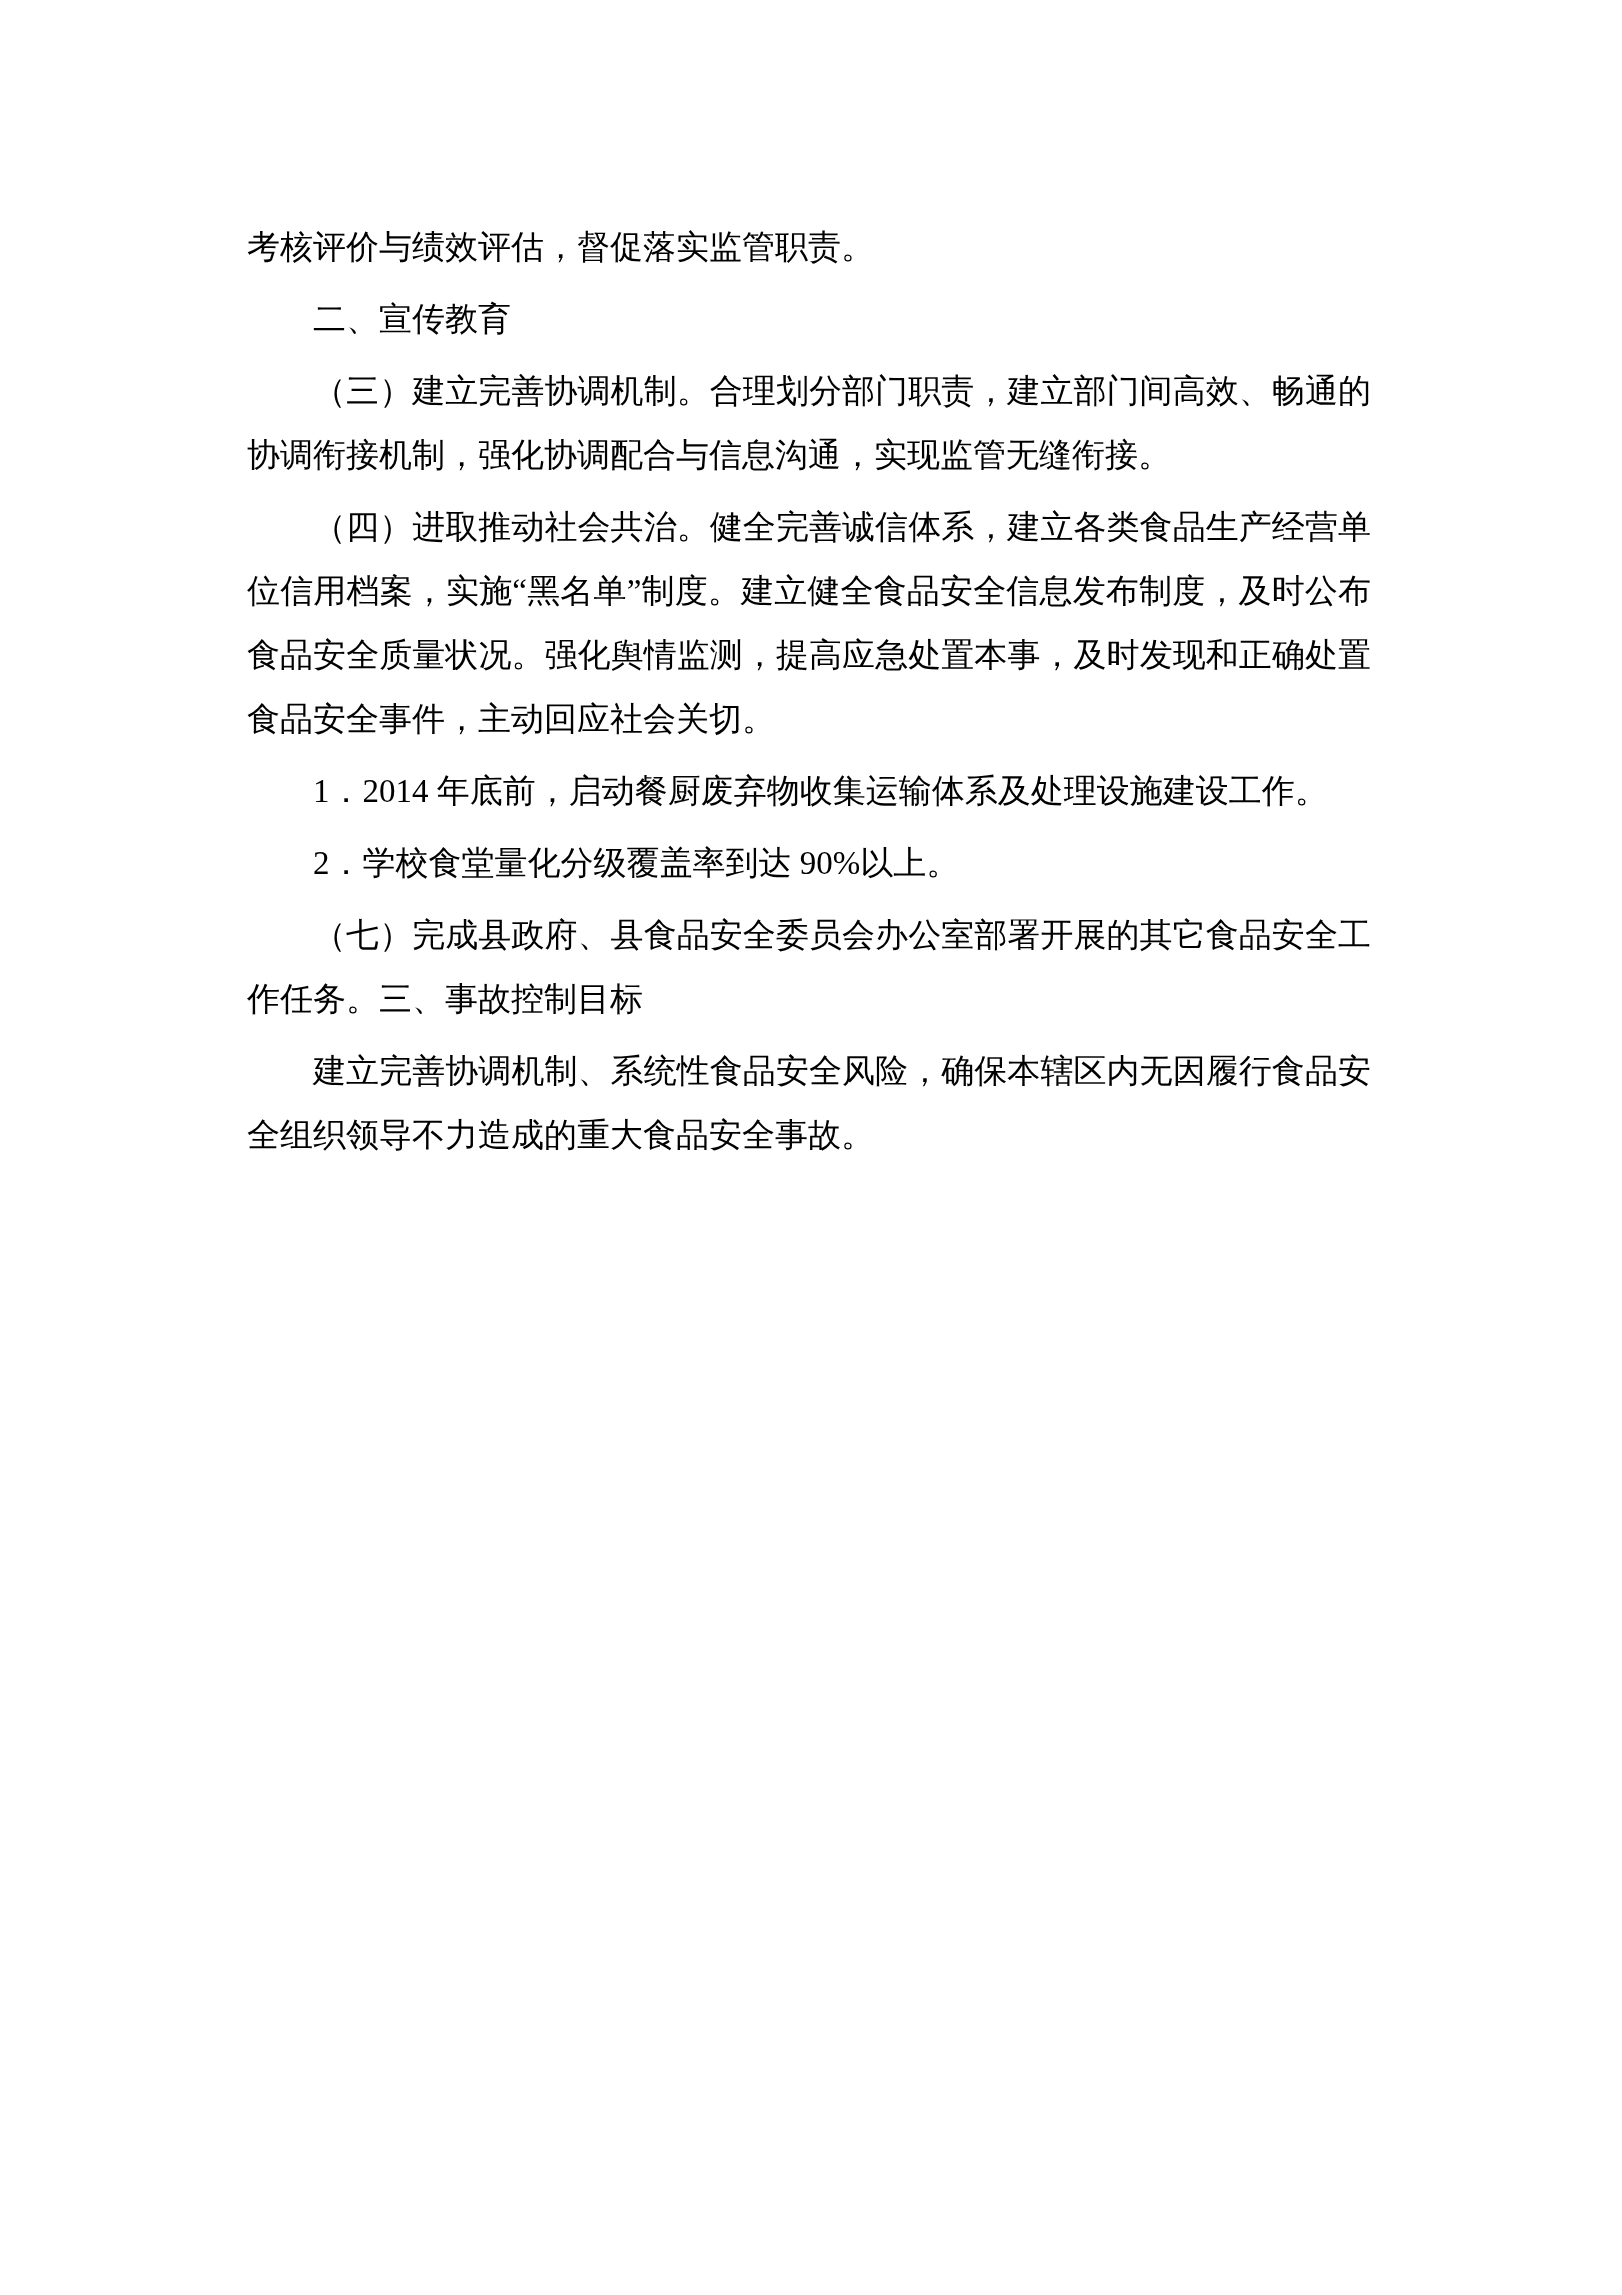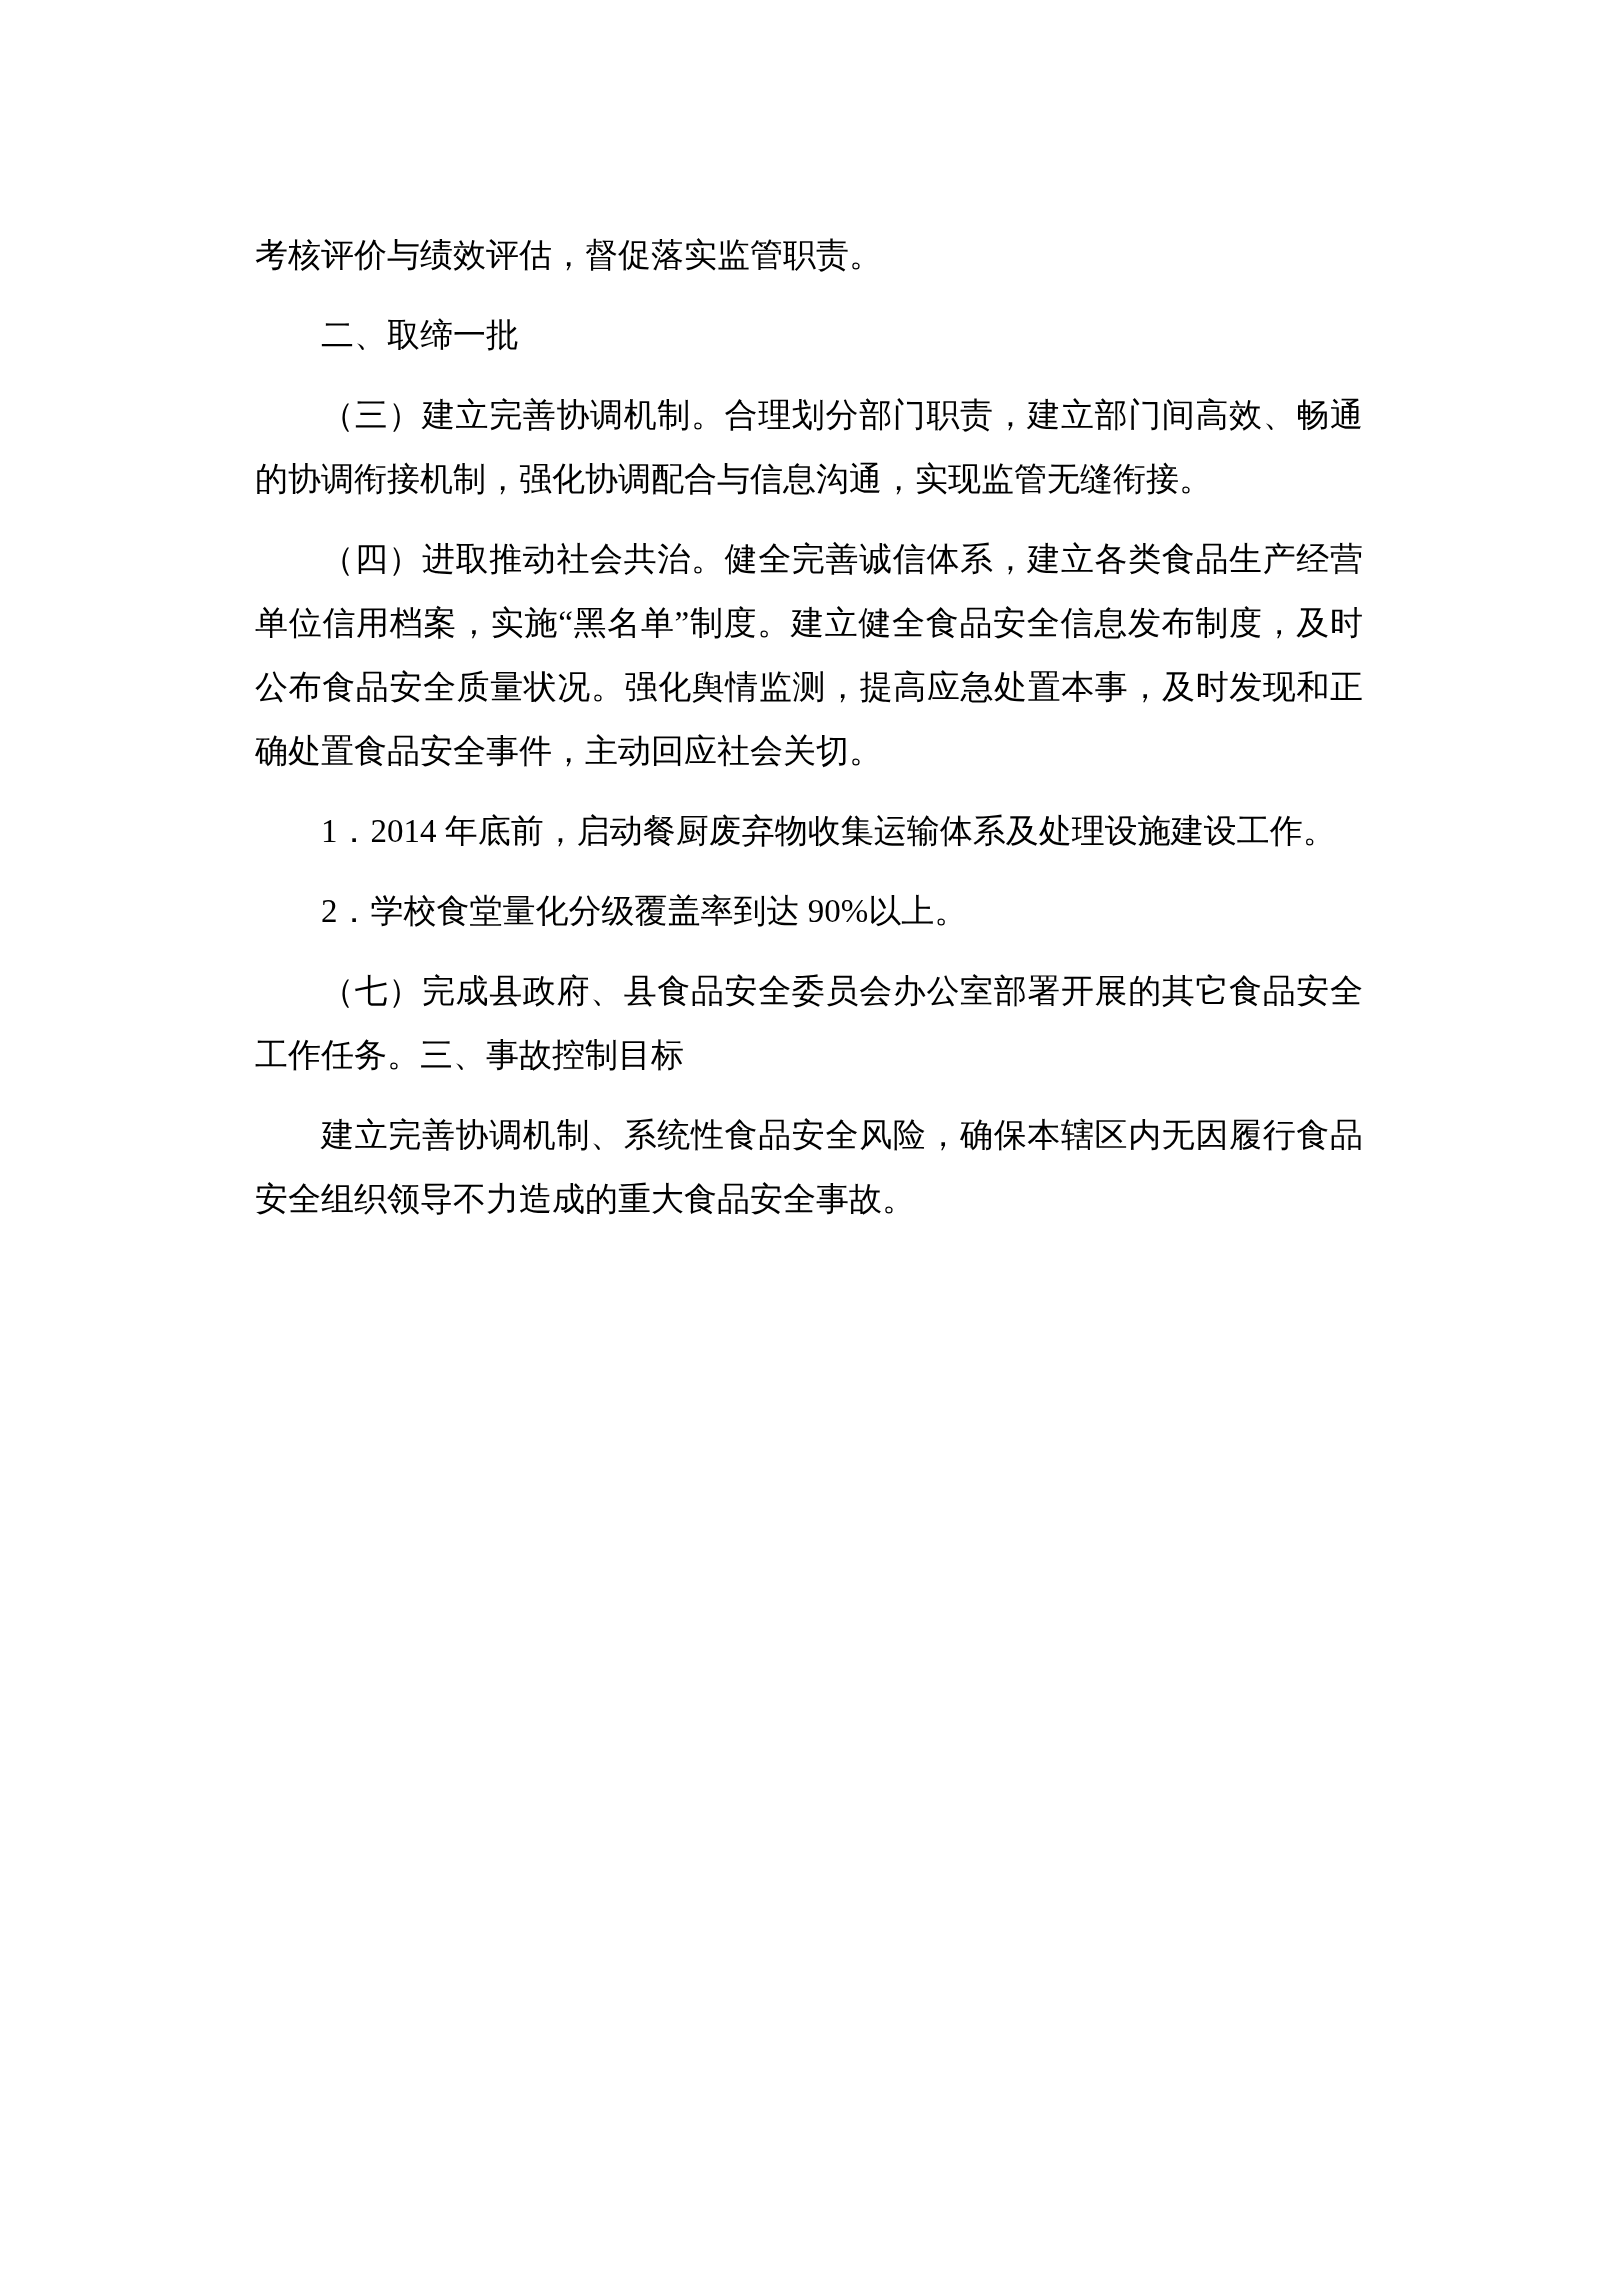--- a/index.html
+++ b/index.html
@@ -15,39 +15,39 @@
     color: #000000;
     overflow: hidden;
   }
   .doc-page {
     position: absolute;
     left: 239px;
     top: 207px;
     width: 1140px;
   }
   .para {
-    margin: 16px;
+    margin: 8px;
     padding: 0;
     font-size: 33px;
     line-height: 64px;
     text-align: justify;
     text-indent: 2em;
     word-break: break-all;
     letter-spacing: 0;
   }
   .para.no-indent {
     text-indent: 0;
   }
 </style>
 </head>
 <body style="background: rgb(255, 255, 255); color: rgb(0, 0, 0);">
 
 <main class="doc-page" id="doc-body">
     <p class="para no-indent">考核评价与绩效评估，督促落实监管职责。</p>
-    <p class="para">二、取缔一批</p>
+    <p class="para">二、宣传教育</p>
     <p class="para">（三）建立完善协调机制。合理划分部门职责，建立部门间高效、畅通的协调衔接机制，强化协调配合与信息沟通，实现监管无缝衔接。</p>
     <p class="para">（四）进取推动社会共治。健全完善诚信体系，建立各类食品生产经营单位信用档案，实施“黑名单”制度。建立健全食品安全信息发布制度，及时公布食品安全质量状况。强化舆情监测，提高应急处置本事，及时发现和正确处置食品安全事件，主动回应社会关切。</p>
     <p class="para">1．2014 年底前，启动餐厨废弃物收集运输体系及处理设施建设工作。</p>
     <p class="para">2．学校食堂量化分级覆盖率到达 90%以上。</p>
     <p class="para">（七）完成县政府、县食品安全委员会办公室部署开展的其它食品安全工作任务。三、事故控制目标</p>
     <p class="para">建立完善协调机制、系统性食品安全风险，确保本辖区内无因履行食品安全组织领导不力造成的重大食品安全事故。</p>
   </main>
 
 
 </body></html>

